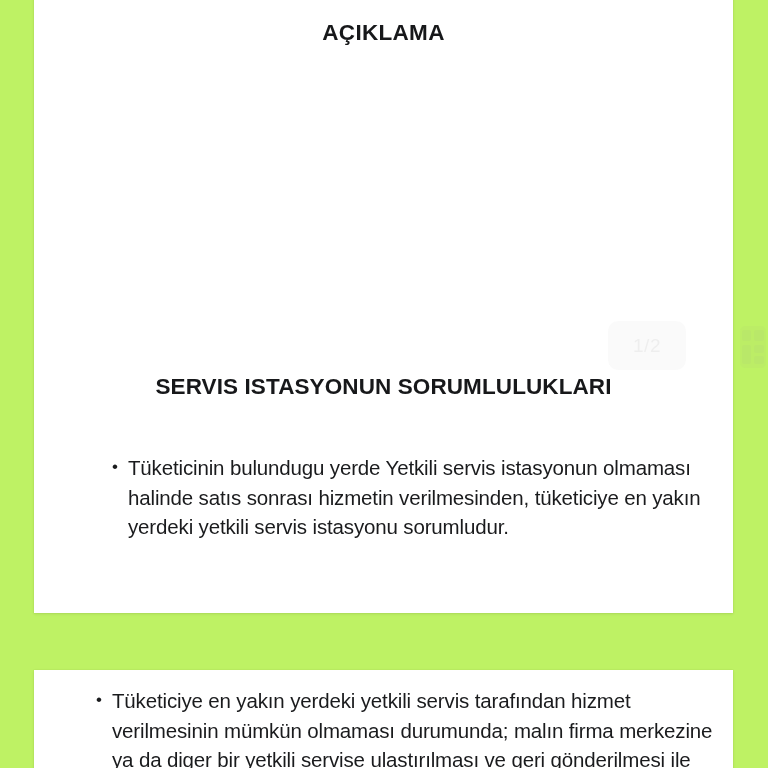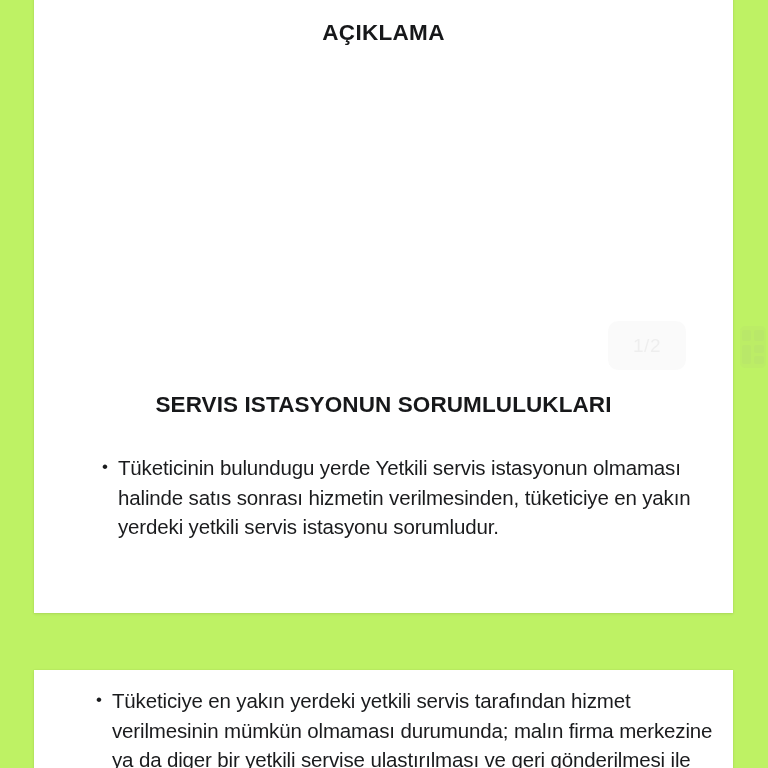--- a/index.html
+++ b/index.html
@@ -59,21 +59,21 @@
     right: 0;
   }
 
   #aciklama-title {
     top: 24px;
     font-size: 22.5px;
     letter-spacing: 0.3px;
   }
 
   #sorumluluk-title {
-    top: 396px;
+    top: 378px;
     font-size: 22.5px;
     letter-spacing: 0.1px;
   }
 
   .body-paragraph {
     position: absolute;
     font-size: 21.5px;
     line-height: 31px;
     color: #1a1b1d;
     margin: 0;
@@ -88,21 +88,21 @@
 
   
   .bullet-list {
     position: absolute;
     margin: 0;
     padding: 0;
     list-style: none;
   }
 
   #sorumluluk-list {
-    left: 68px;
+    left: 78px;
     right: 30px;
     top: 457px;
   }
 
   #continuation-list {
     left: 62px;
     right: 20px;
     top: 16px;
   }
 

